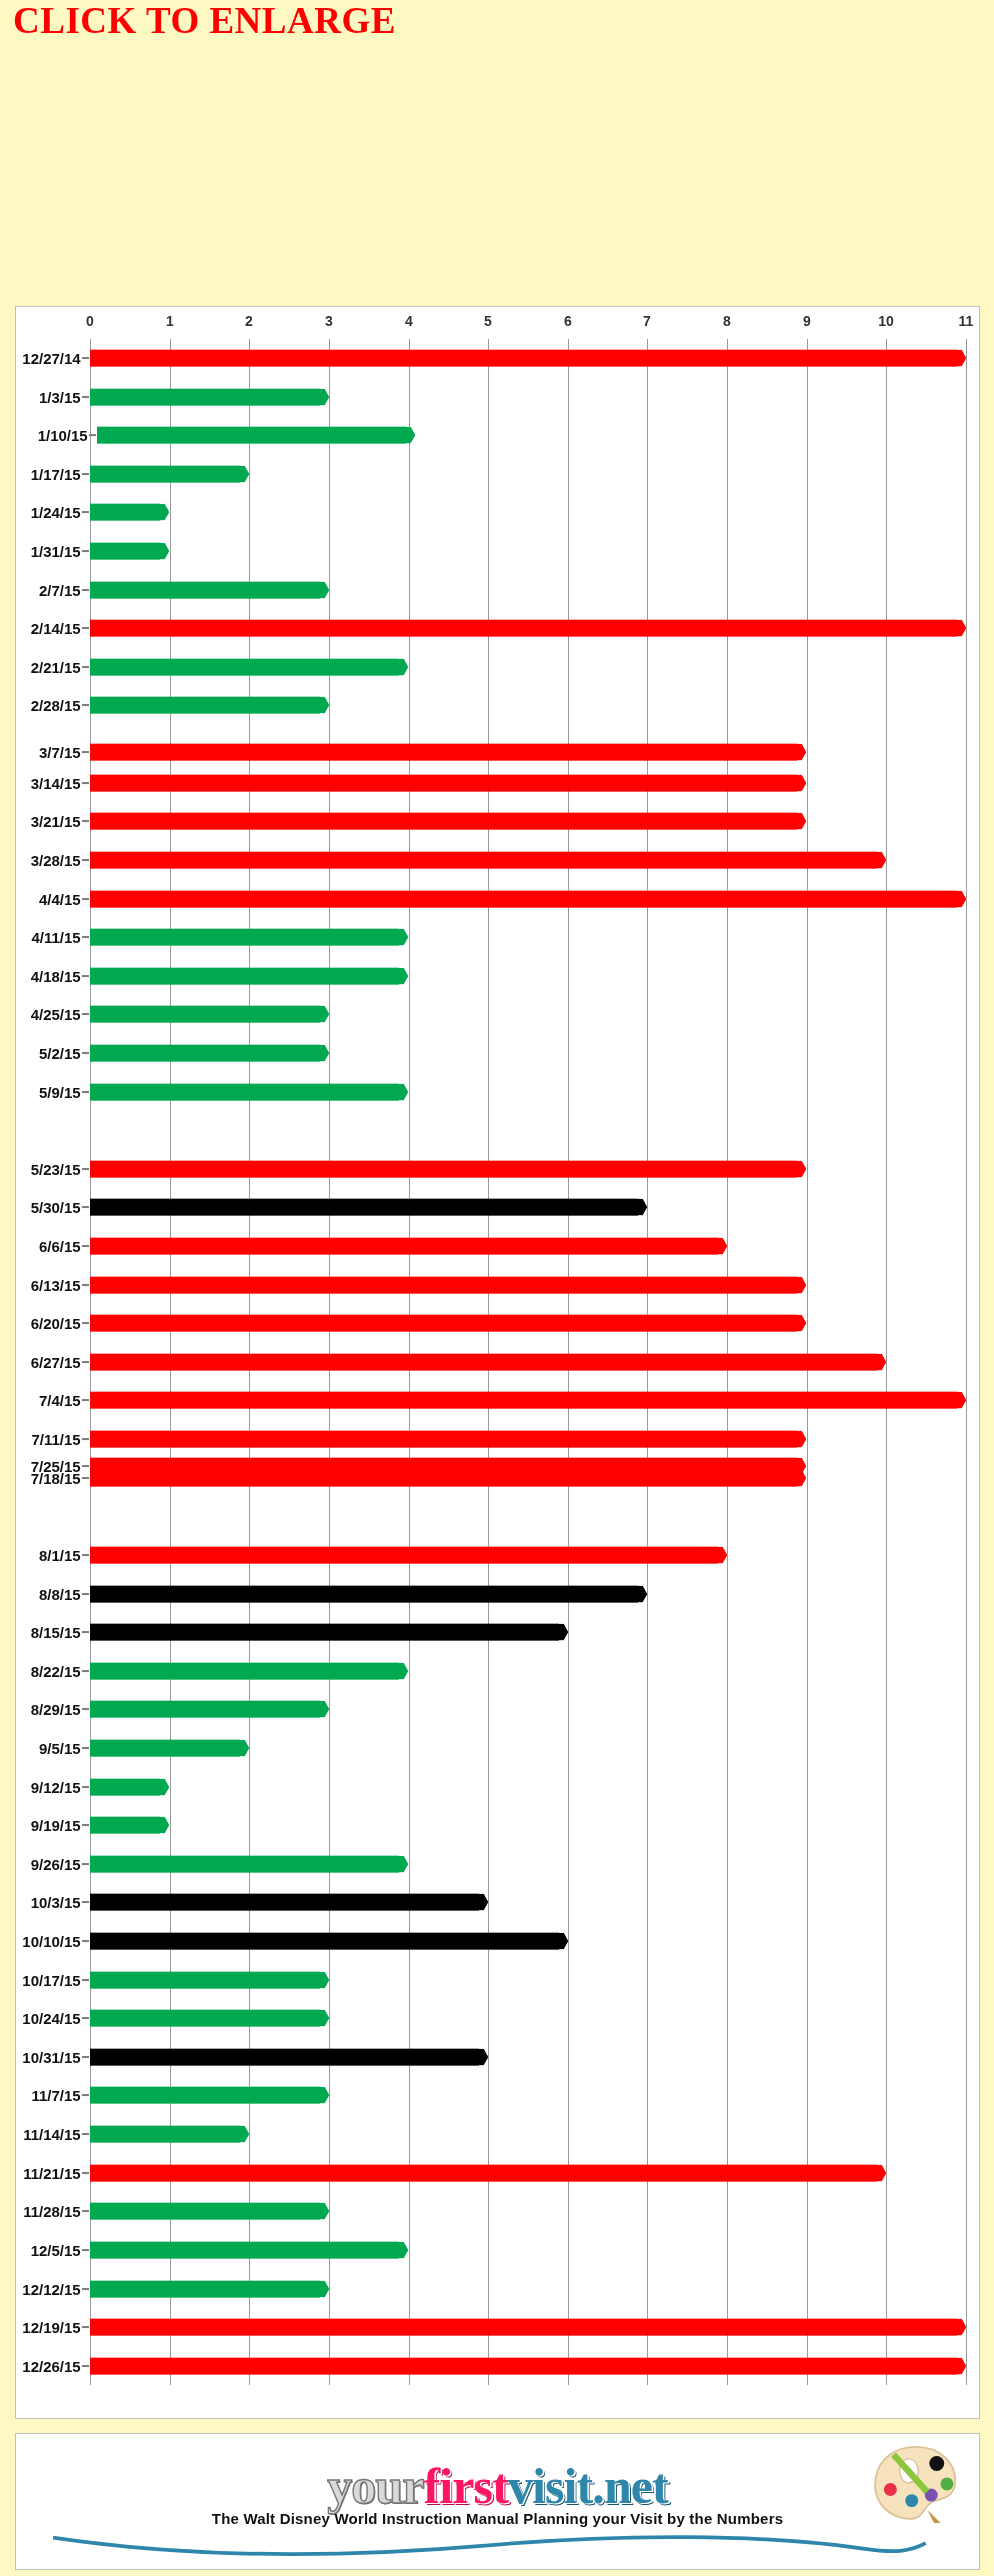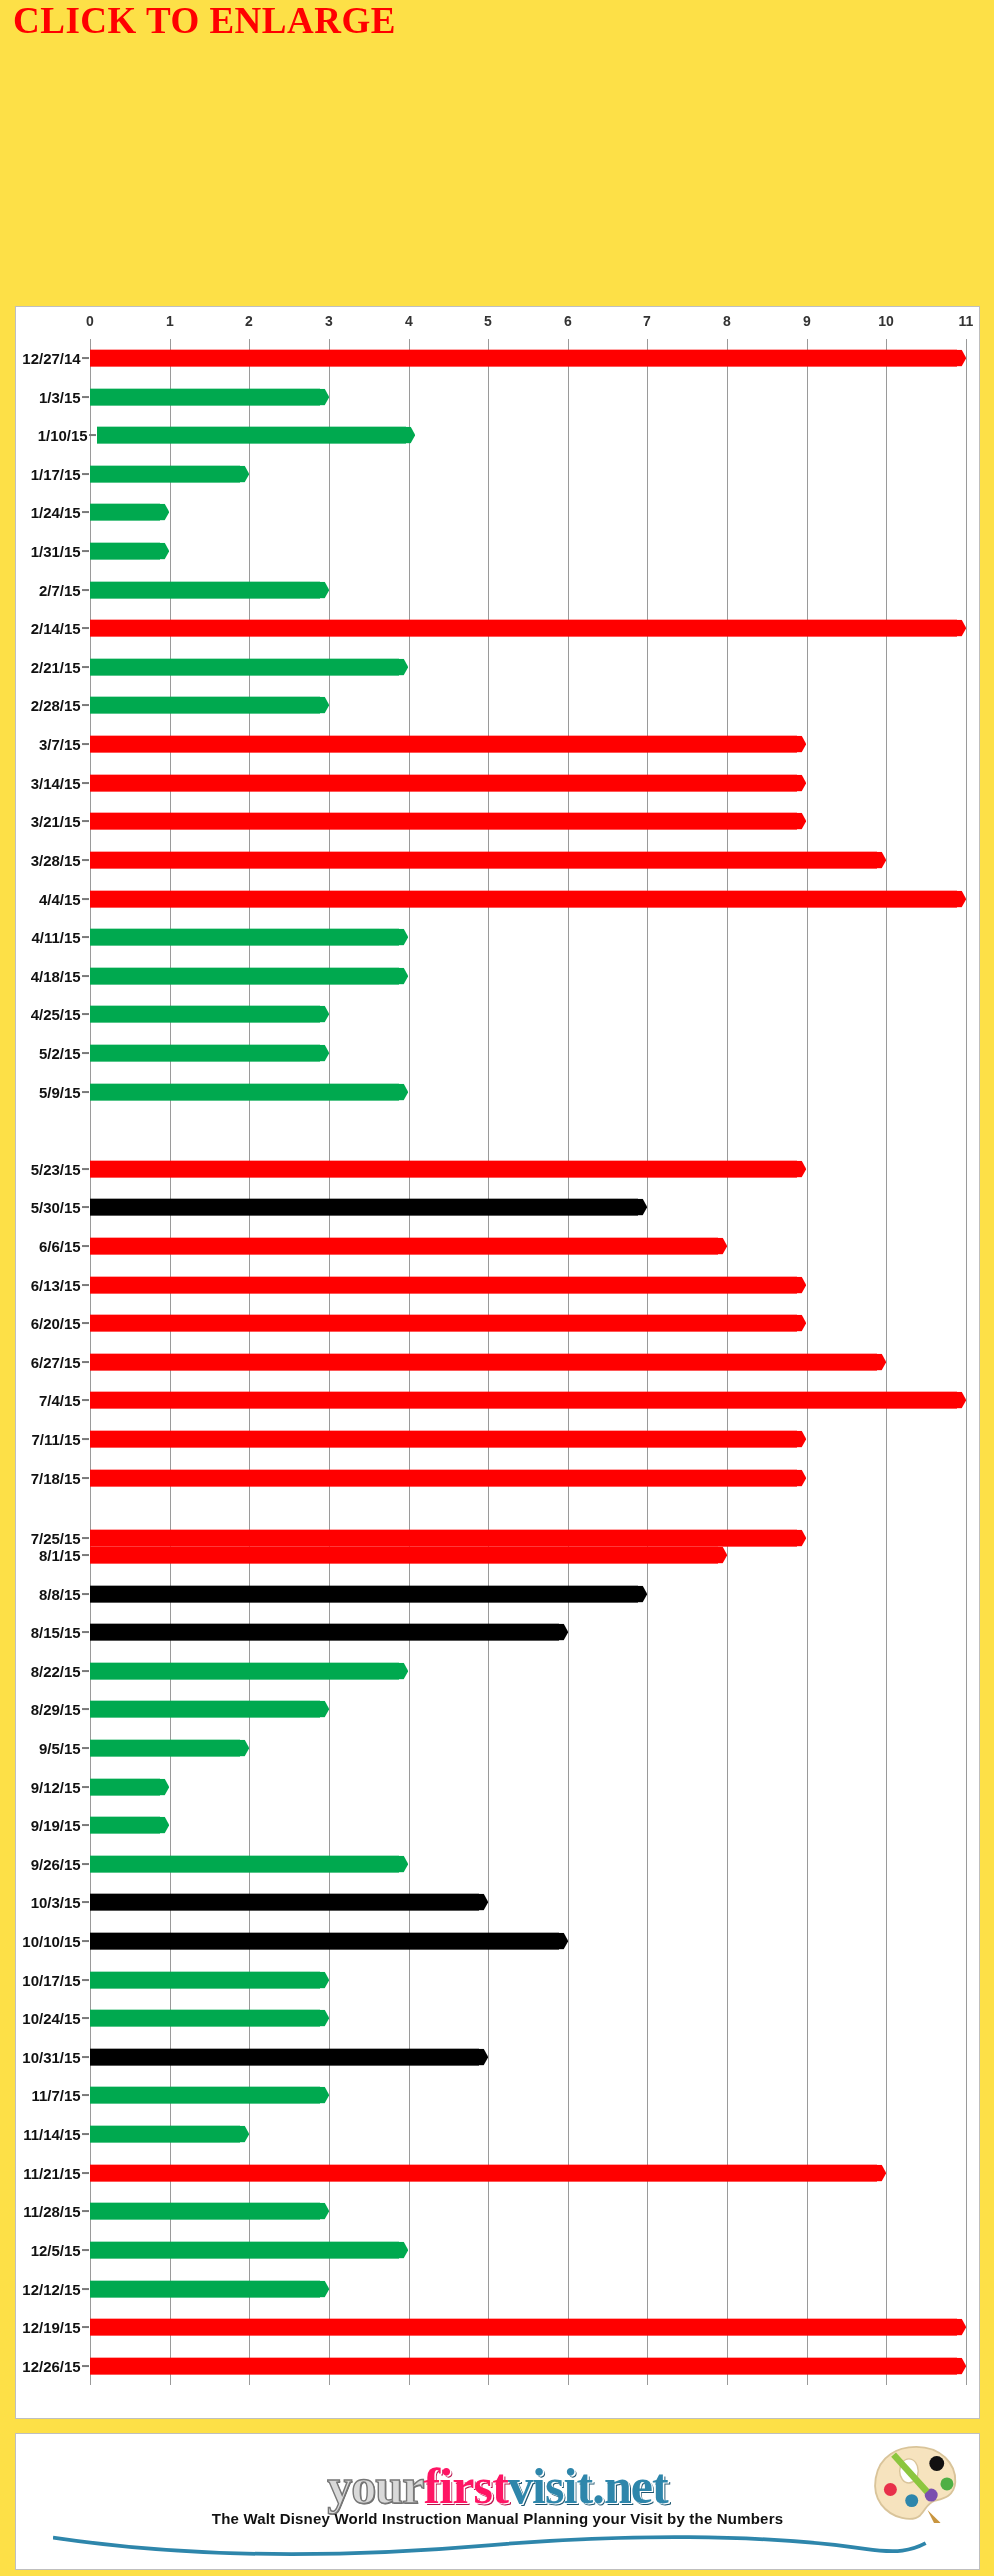--- a/index.html
+++ b/index.html
@@ -3,21 +3,21 @@
 <meta charset="utf-8">
 <style>
   * { box-sizing: border-box; }
   html, body { margin:0; padding:0; }
   body {
     width:994px; height:2576px;
     background:#000;
     font-family:"Liberation Sans", sans-serif;
     overflow:hidden;
   }
-  #page { position:relative; width:994px; height:2576px; background:#fde047; }
+  #page { position:relative; width:994px; height:2576px; background:#fef9c3; }
 
   
   .banner {
     position:absolute; left:13px; top:1.9px;
     font-family:"Liberation Serif", serif;
     font-weight:bold; font-size:37px; letter-spacing:0.5px;
     color:#FF0000; line-height:1;
     white-space:nowrap;
   }
 
@@ -257,21 +257,21 @@
           <div class="row" style="top: 347px; height: 39px;">
             <div class="tickmark"></div>
             <div class="row-label">2/28/15</div>
             <div class="bar" style="width: 239px;">
               <div class="bar-body" style="width: 230px; background: rgb(0, 169, 79);"></div>
               <svg class="bar-tip" viewBox="0 0 10 18" preserveAspectRatio="none" style="left: 230px; width: 9.3px;">
                 <path d="M0,0 L5,0 L10,9 L5,18 L0,18 Z" fill="#00A94F"></path>
               </svg>
             </div>
           </div>
-          <div class="row" style="top: 386px; height: 39px; padding-left: 43px;">
+          <div class="row" style="top: 394px; height: 39px; padding-left: 43px;">
             <div class="tickmark"></div>
             <div class="row-label">3/7/15</div>
             <div class="bar" style="width: 717px;">
               <div class="bar-body" style="width: 707px; background: rgb(255, 0, 0);"></div>
               <svg class="bar-tip" viewBox="0 0 10 18" preserveAspectRatio="none" style="left: 707px; width: 9.3px;">
                 <path d="M0,0 L5,0 L10,9 L5,18 L0,18 Z" fill="#FF0000"></path>
               </svg>
             </div>
           </div>
           <div class="row" style="top: 425px; height: 39px;">
@@ -447,21 +447,21 @@
           <div class="row" style="top: 1120px; height: 39px;">
             <div class="tickmark"></div>
             <div class="row-label">7/18/15</div>
             <div class="bar" style="width: 717px;">
               <div class="bar-body" style="width: 707px; background: rgb(255, 0, 0);"></div>
               <svg class="bar-tip" viewBox="0 0 10 18" preserveAspectRatio="none" style="left: 707px; width: 9.3px;">
                 <path d="M0,0 L5,0 L10,9 L5,18 L0,18 Z" fill="#FF0000"></path>
               </svg>
             </div>
           </div>
-          <div class="row" style="top: 1180px; height: 39px; padding-left: 34px;">
+          <div class="row" style="top: 1108px; height: 39px; padding-left: 34px;">
             <div class="tickmark"></div>
             <div class="row-label">7/25/15</div>
             <div class="bar" style="width: 717px;">
               <div class="bar-body" style="width: 707px; background: rgb(255, 0, 0);"></div>
               <svg class="bar-tip" viewBox="0 0 10 18" preserveAspectRatio="none" style="left: 707px; width: 9.3px;">
                 <path d="M0,0 L5,0 L10,9 L5,18 L0,18 Z" fill="#FF0000"></path>
               </svg>
             </div>
           </div>
           <div class="row" style="top: 1197px; height: 39px;">

